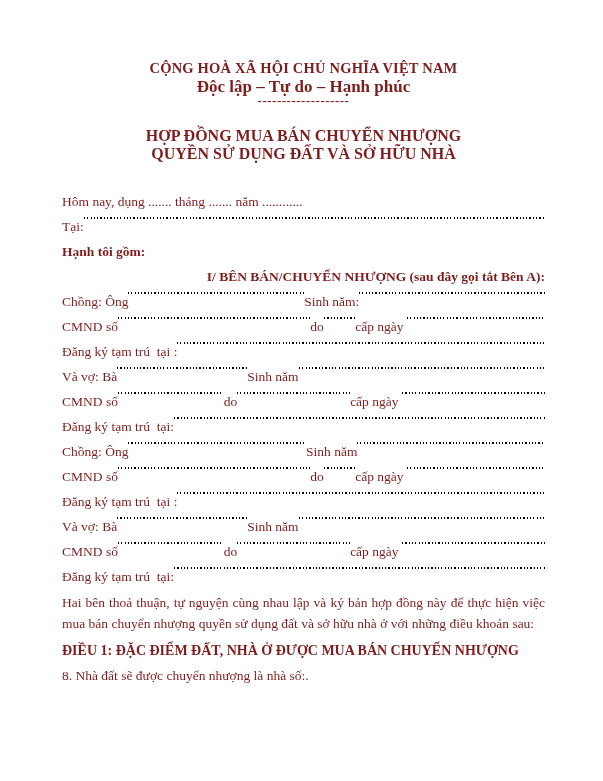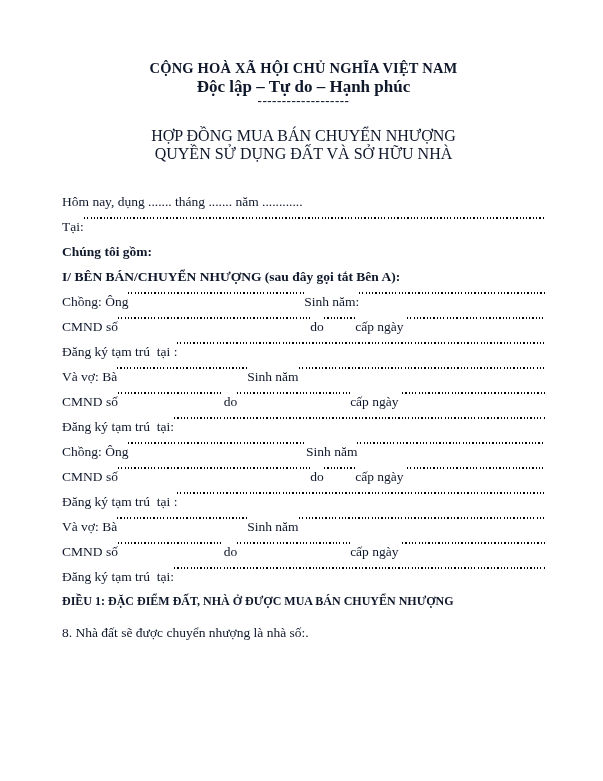--- a/index.html
+++ b/index.html
@@ -3,47 +3,47 @@
 <meta charset="utf-8">
 <style>
   html, body { margin: 0; padding: 0; background: #ffffff; }
   .page {
     position: relative;
     width: 603px;
     height: 781px;
     box-sizing: border-box;
     padding: 60px 58px 0 62px;
     background: #ffffff;
-    color: #0f172a;
+    color: #7f1d1d;
     font-family: "Liberation Serif", "DejaVu Serif", serif;
     font-size: 13.5px;
     overflow: hidden;
   }
   .center { text-align: center; }
   .b { font-weight: bold; }
 
   .nat-l1 { font-weight: bold; font-size: 14.5px; letter-spacing: .2px; line-height: 17px; }
   .nat-l2 { font-weight: bold; font-size: 17px; line-height: 17px; margin-top: 1px; }
   .nat-sep { font-weight: bold; font-size: 13px; line-height: 11px; letter-spacing: .5px; }
 
-  .doc-title { margin-top: 21px; font-weight: normal; font-size: 16px; line-height: 18px; }
+  .doc-title { margin-top: 21px; font-weight: bold; font-size: 16px; line-height: 18px; }
 
   .docbody { margin-top: 29px; }
   .line { line-height: 19px; margin-bottom: 6px; }
   .row { display: flex; align-items: flex-end; line-height: 19px; margin-bottom: 6px; }
   .row .lbl { white-space: pre; flex: 0 0 auto; }
   .dots {
     height: 2px;
     align-self: baseline;
     background-image: repeating-linear-gradient(to right, #000 0px, #000 1.2px, transparent 1.2px, transparent 3.3px);
   }
   .gap-s  { margin-top: 3px; }
-  .gap-m  { margin-top: 6px; }
+  .gap-m  { margin-top: 6px; text-align: right; }
   .para { line-height: 21px; margin: 2px 0 7px 0; text-align: justify; }
-  .art-h { font-size: 12px; margin-bottom: 12px; }
+  .art-h { font-size: 14px; margin-bottom: 6px; }
 </style>
 </head>
 <body>
 
 <div class="page">
 
   <div class="center">
     <div class="nat-l1">CỘNG HOÀ XÃ HỘI CHỦ NGHĨA VIỆT NAM</div>
     <div class="nat-l2">Độc lập – Tự do – Hạnh phúc</div>
     <div class="nat-sep">-------------------</div>
@@ -55,21 +55,21 @@
   </div>
 
   <div class="docbody">
     <div class="line">Hôm nay, dụng ....... tháng ....... năm ............</div>
     <div id="place-row-slot">
         <div class="row">
           <span class="lbl">Tại:</span>
           <span class="dots" style="flex-grow: 1;"></span>
         </div>
       </div>
-    <div class="line b gap-s">Chúng tôi gồm:</div>
+    <div class="line b gap-s">Hạnh tôi gồm:</div>
 
     <div class="line b gap-m">I/ BÊN BÁN/CHUYỂN NHƯỢNG (sau đây gọi tắt Bên A):</div>
     <div id="party-a-rows">
         <div class="row">
           <span class="lbl">Chồng: Ông</span>
           <span class="dots" style="flex-grow: 180;"></span>
           <span class="lbl">Sinh năm:</span>
           <span class="dots" style="flex-grow: 190;"></span>
         </div>
         <div class="row">
@@ -136,18 +136,19 @@
           <span class="dots" style="flex-grow: 112;"></span>
           <span class="lbl">cấp ngày </span>
           <span class="dots" style="flex-grow: 142;"></span>
         </div>
         <div class="row">
           <span class="lbl">Đăng ký tạm trú  tại:</span>
           <span class="dots" style="flex-grow: 1;"></span>
         </div>
       </div>
 
+    <div class="para">Hai bên thoả thuận, tự nguyện cùng nhau lập và ký bản hợp đồng này để thực hiện việc mua bán chuyển nhượng quyền sử dụng đất và sở hữu nhà ở với những điều khoản sau:</div>
 
     <div class="line b art-h">ĐIỀU 1: ĐẶC ĐIỂM ĐẤT, NHÀ Ở ĐƯỢC MUA BÁN CHUYỂN NHƯỢNG</div>
     <div class="line">8. Nhà đất sẽ được chuyển nhượng là nhà số:.</div>
   </div>
 
 </div>
 
 </body></html>

